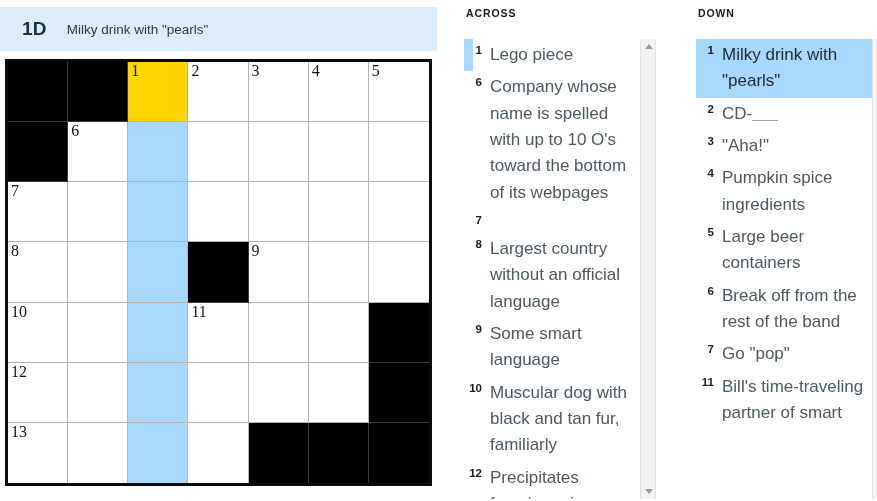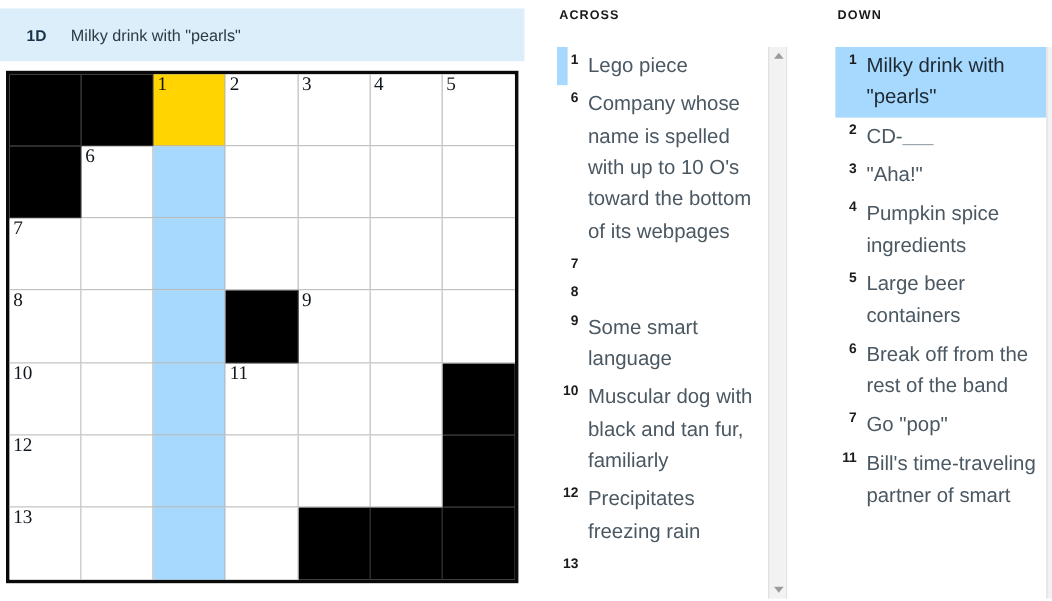--- a/index.html
+++ b/index.html
@@ -21,21 +21,21 @@
     position: absolute;
     left: 0; top: 7px;
     width: 437px; height: 44px;
     background: #dceef9;
     display: flex;
     align-items: center;
     box-sizing: border-box;
     padding-left: 22px;
   }
   #clue-bar .cb-num {
-    font-size: 13px;
+    font-size: 19px;
     font-weight: bold;
     color: #18324a;
     letter-spacing: 0.2px;
     margin-right: 20px;
     white-space: nowrap;
   }
   #clue-bar .cb-text {
     font-size: 13.5px;
     color: #2b3a44;
     white-space: nowrap;
@@ -291,20 +291,21 @@
         </li>
         <li class="clue-item">
           <span class="cl-num">6</span>
           <span class="cl-text">Company whose name is spelled with up to 10 O's toward the bottom of its webpages</span>
         </li>
         <li class="clue-item">
           <span class="cl-num">7</span>
         </li>
         <li class="clue-item">
           <span class="cl-num">8</span>
+          <span class="cl-text">Largest country without an official language</span>
         </li>
         <li class="clue-item">
           <span class="cl-num">9</span>
           <span class="cl-text">Some smart language</span>
         </li>
         <li class="clue-item">
           <span class="cl-num">10</span>
           <span class="cl-text">Muscular dog with black and tan fur, familiarly</span>
         </li>
         <li class="clue-item">

